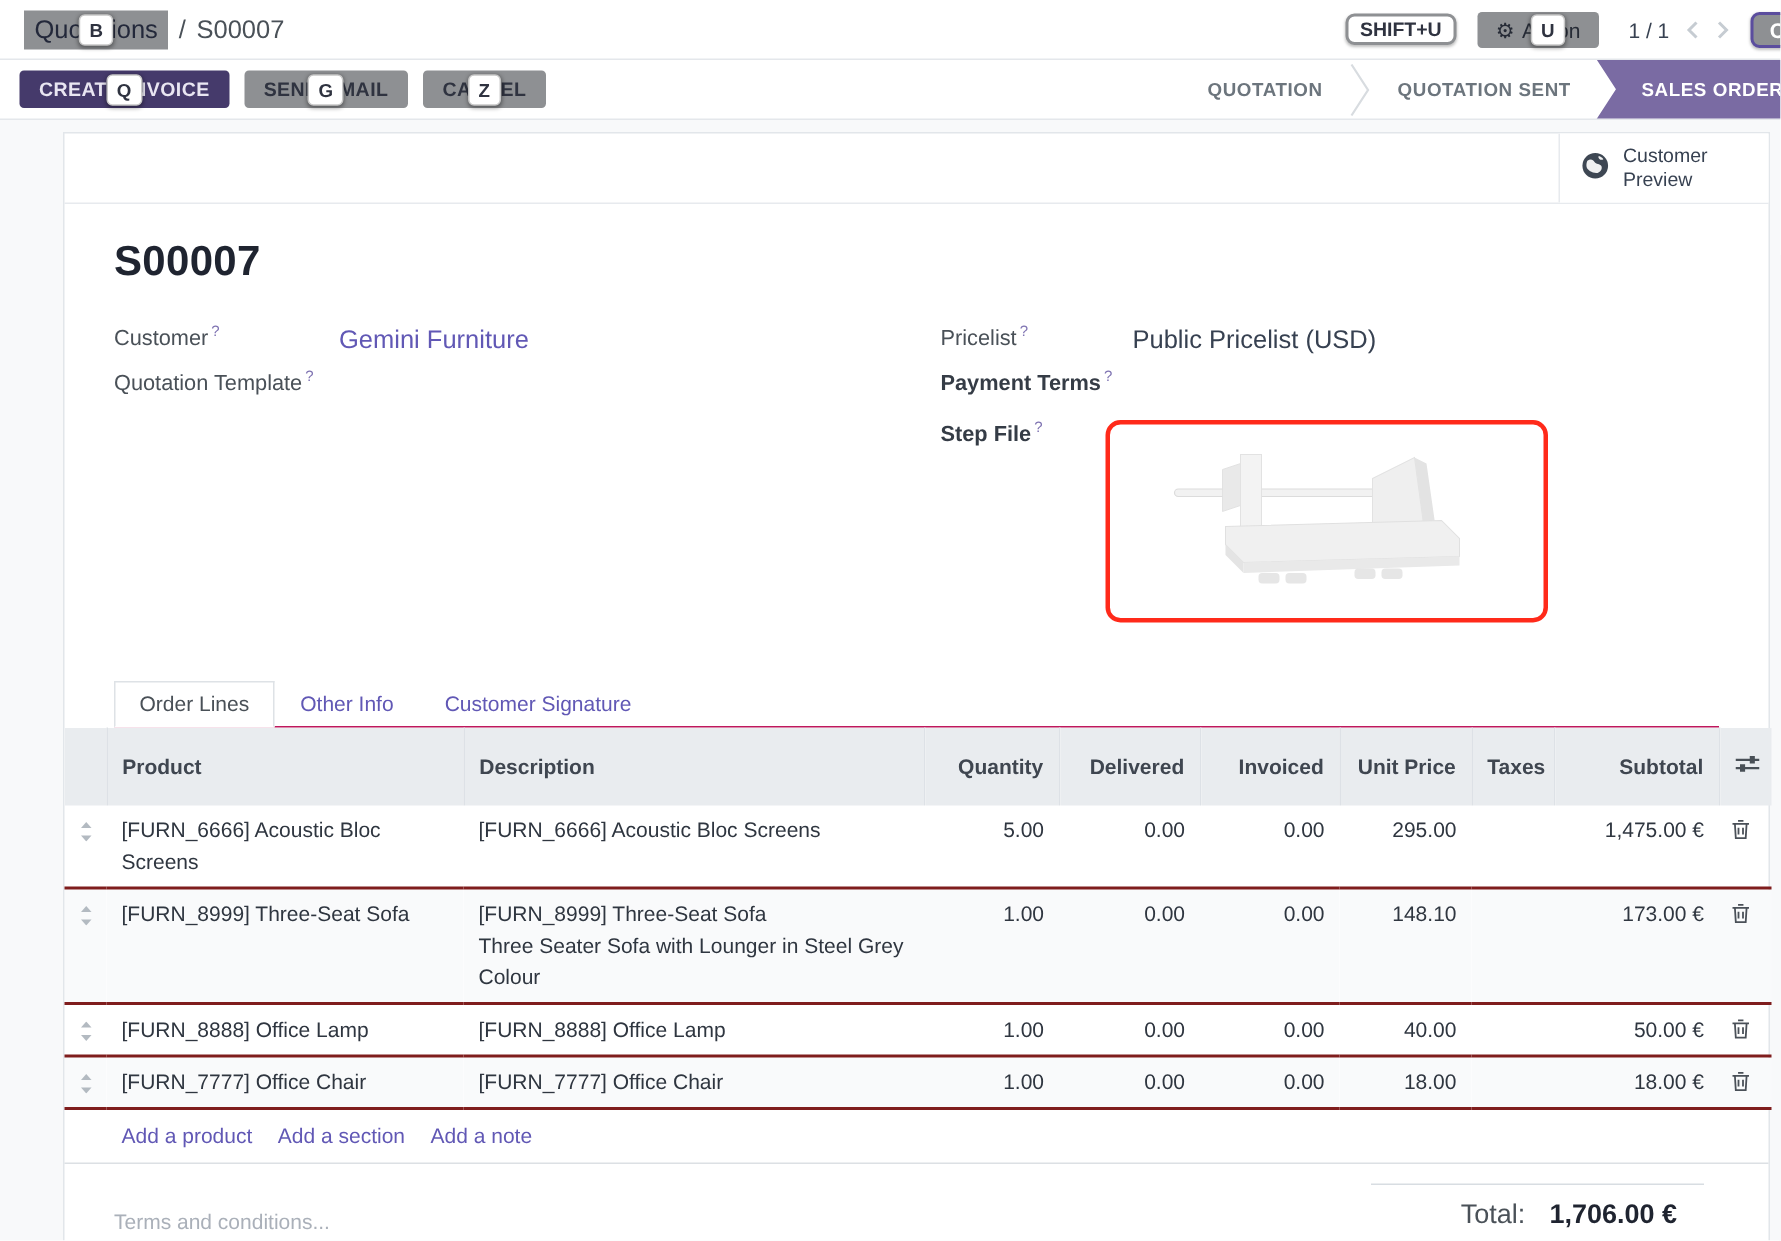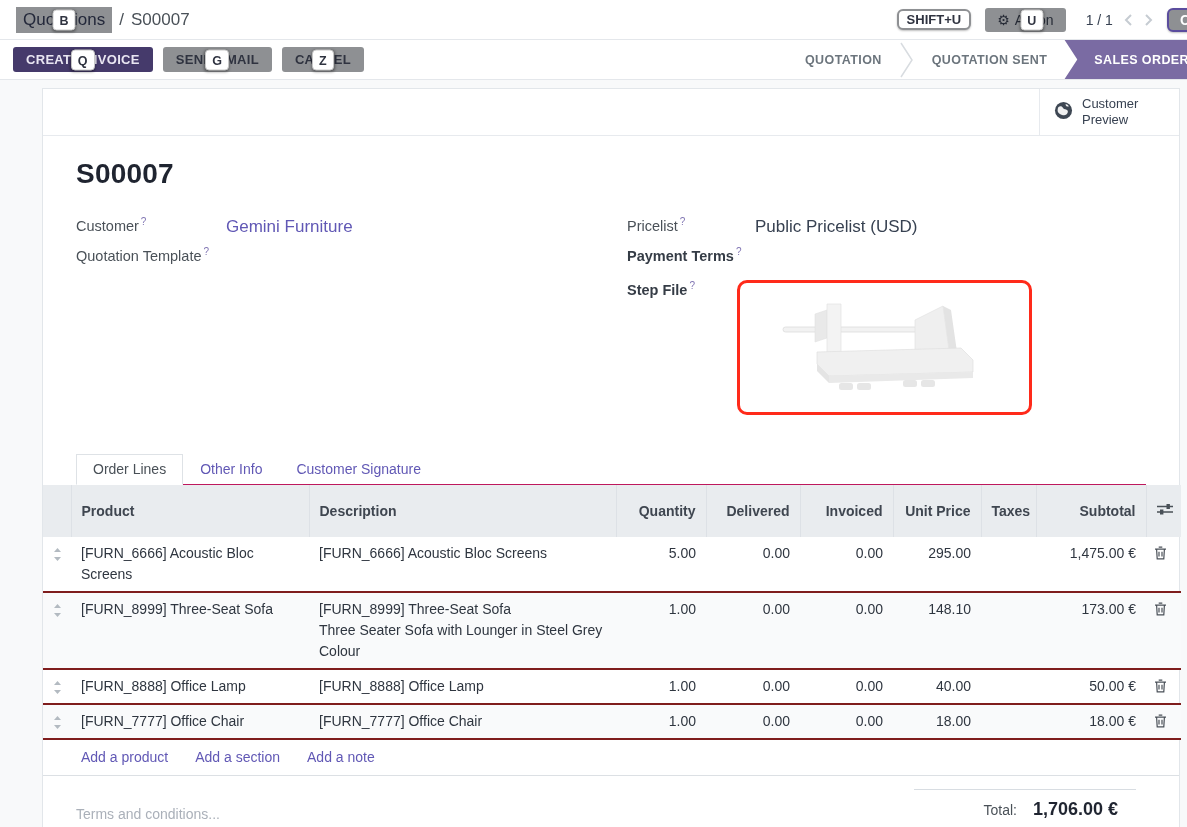--- a/index.html
+++ b/index.html
@@ -91,30 +91,30 @@
   .olines-table th.r{text-align:right;}
   .olines-table td{padding:6px 10px;vertical-align:top;line-height:21px;color:#2f3640;
                    border-bottom:2px solid #7f1d1d;overflow:hidden;}
   .olines-table tbody tr:nth-child(even){background:#f9fafb;}
   .col-num,.col-subtotal{text-align:right;white-space:nowrap;}
   .qtyhl{color:var(--c-qty-highlight);}
   td.col-handle{text-align:center;padding:9px 0 0;cursor:grab;}
   td.col-trash{padding:8px 6px 0 8px;}
   .trash-btn,.opt-btn{background:none;border:none;padding:0;cursor:pointer;line-height:1;}
   .add-links{margin:0 -33px;padding:9px 0 10px 38px;border-bottom:1px solid #dce0e4;
-             display:flex;gap:27px;}
+             display:flex;gap:17px;}
   .add-link{background:none;border:none;padding:0;font-family:inherit;font-size:14px;
             color:var(--c-accent-link);cursor:pointer;}
 
   
   .bottom{display:flex;justify-content:space-between;align-items:flex-start;margin-top:13px;}
   .terms{color:#aab0b9;font-size:14px;margin-top:17px;cursor:text;}
   .totals{width:222px;margin-right:10px;border-top:1px solid #d8dde2;padding:9px 18px 0 0;
           display:flex;justify-content:flex-end;align-items:baseline;gap:16px;}
-  .total-label{font-size:14px;color:#4a5158;}
+  .total-label{font-size:18px;color:#4a5158;}
   .total-value{font-size:18px;font-weight:700;color:#1f2430;white-space:nowrap;}
 </style>
 </head>
 <body>
 
 <header class="navbar">
   <div class="bc">
     <span class="bc-parent">
       <span>Quotations</span>
       <span class="key-badge">B</span>

